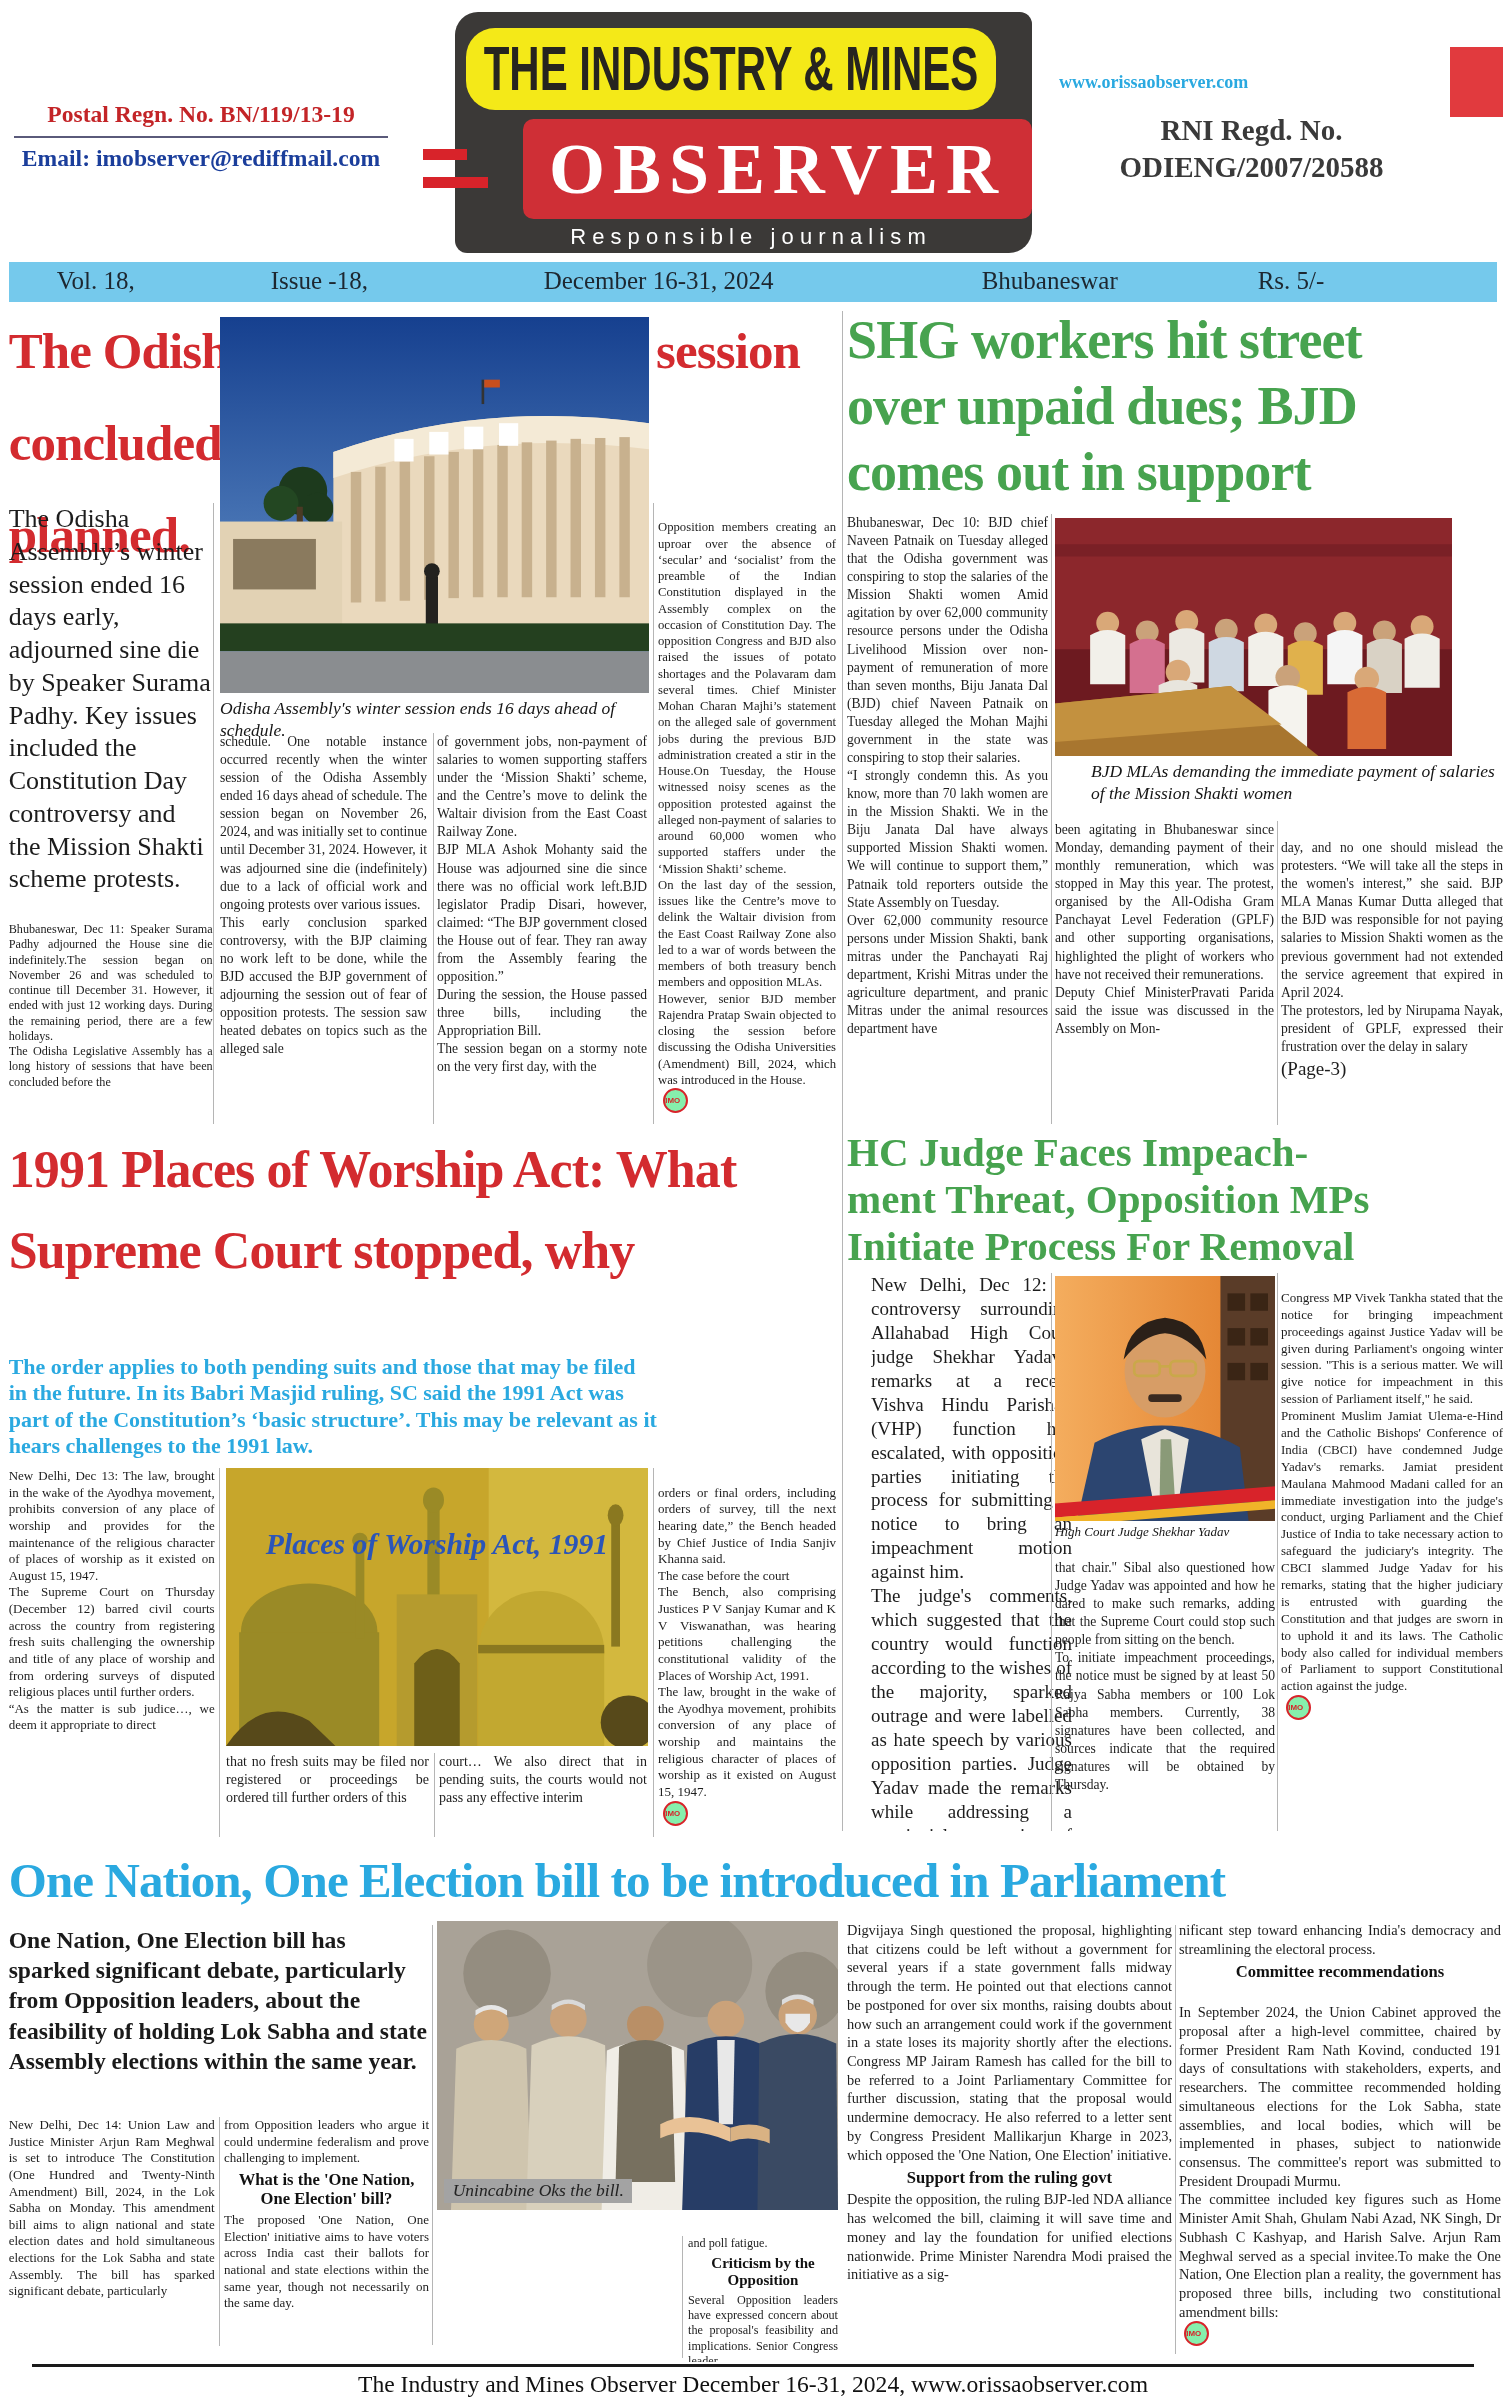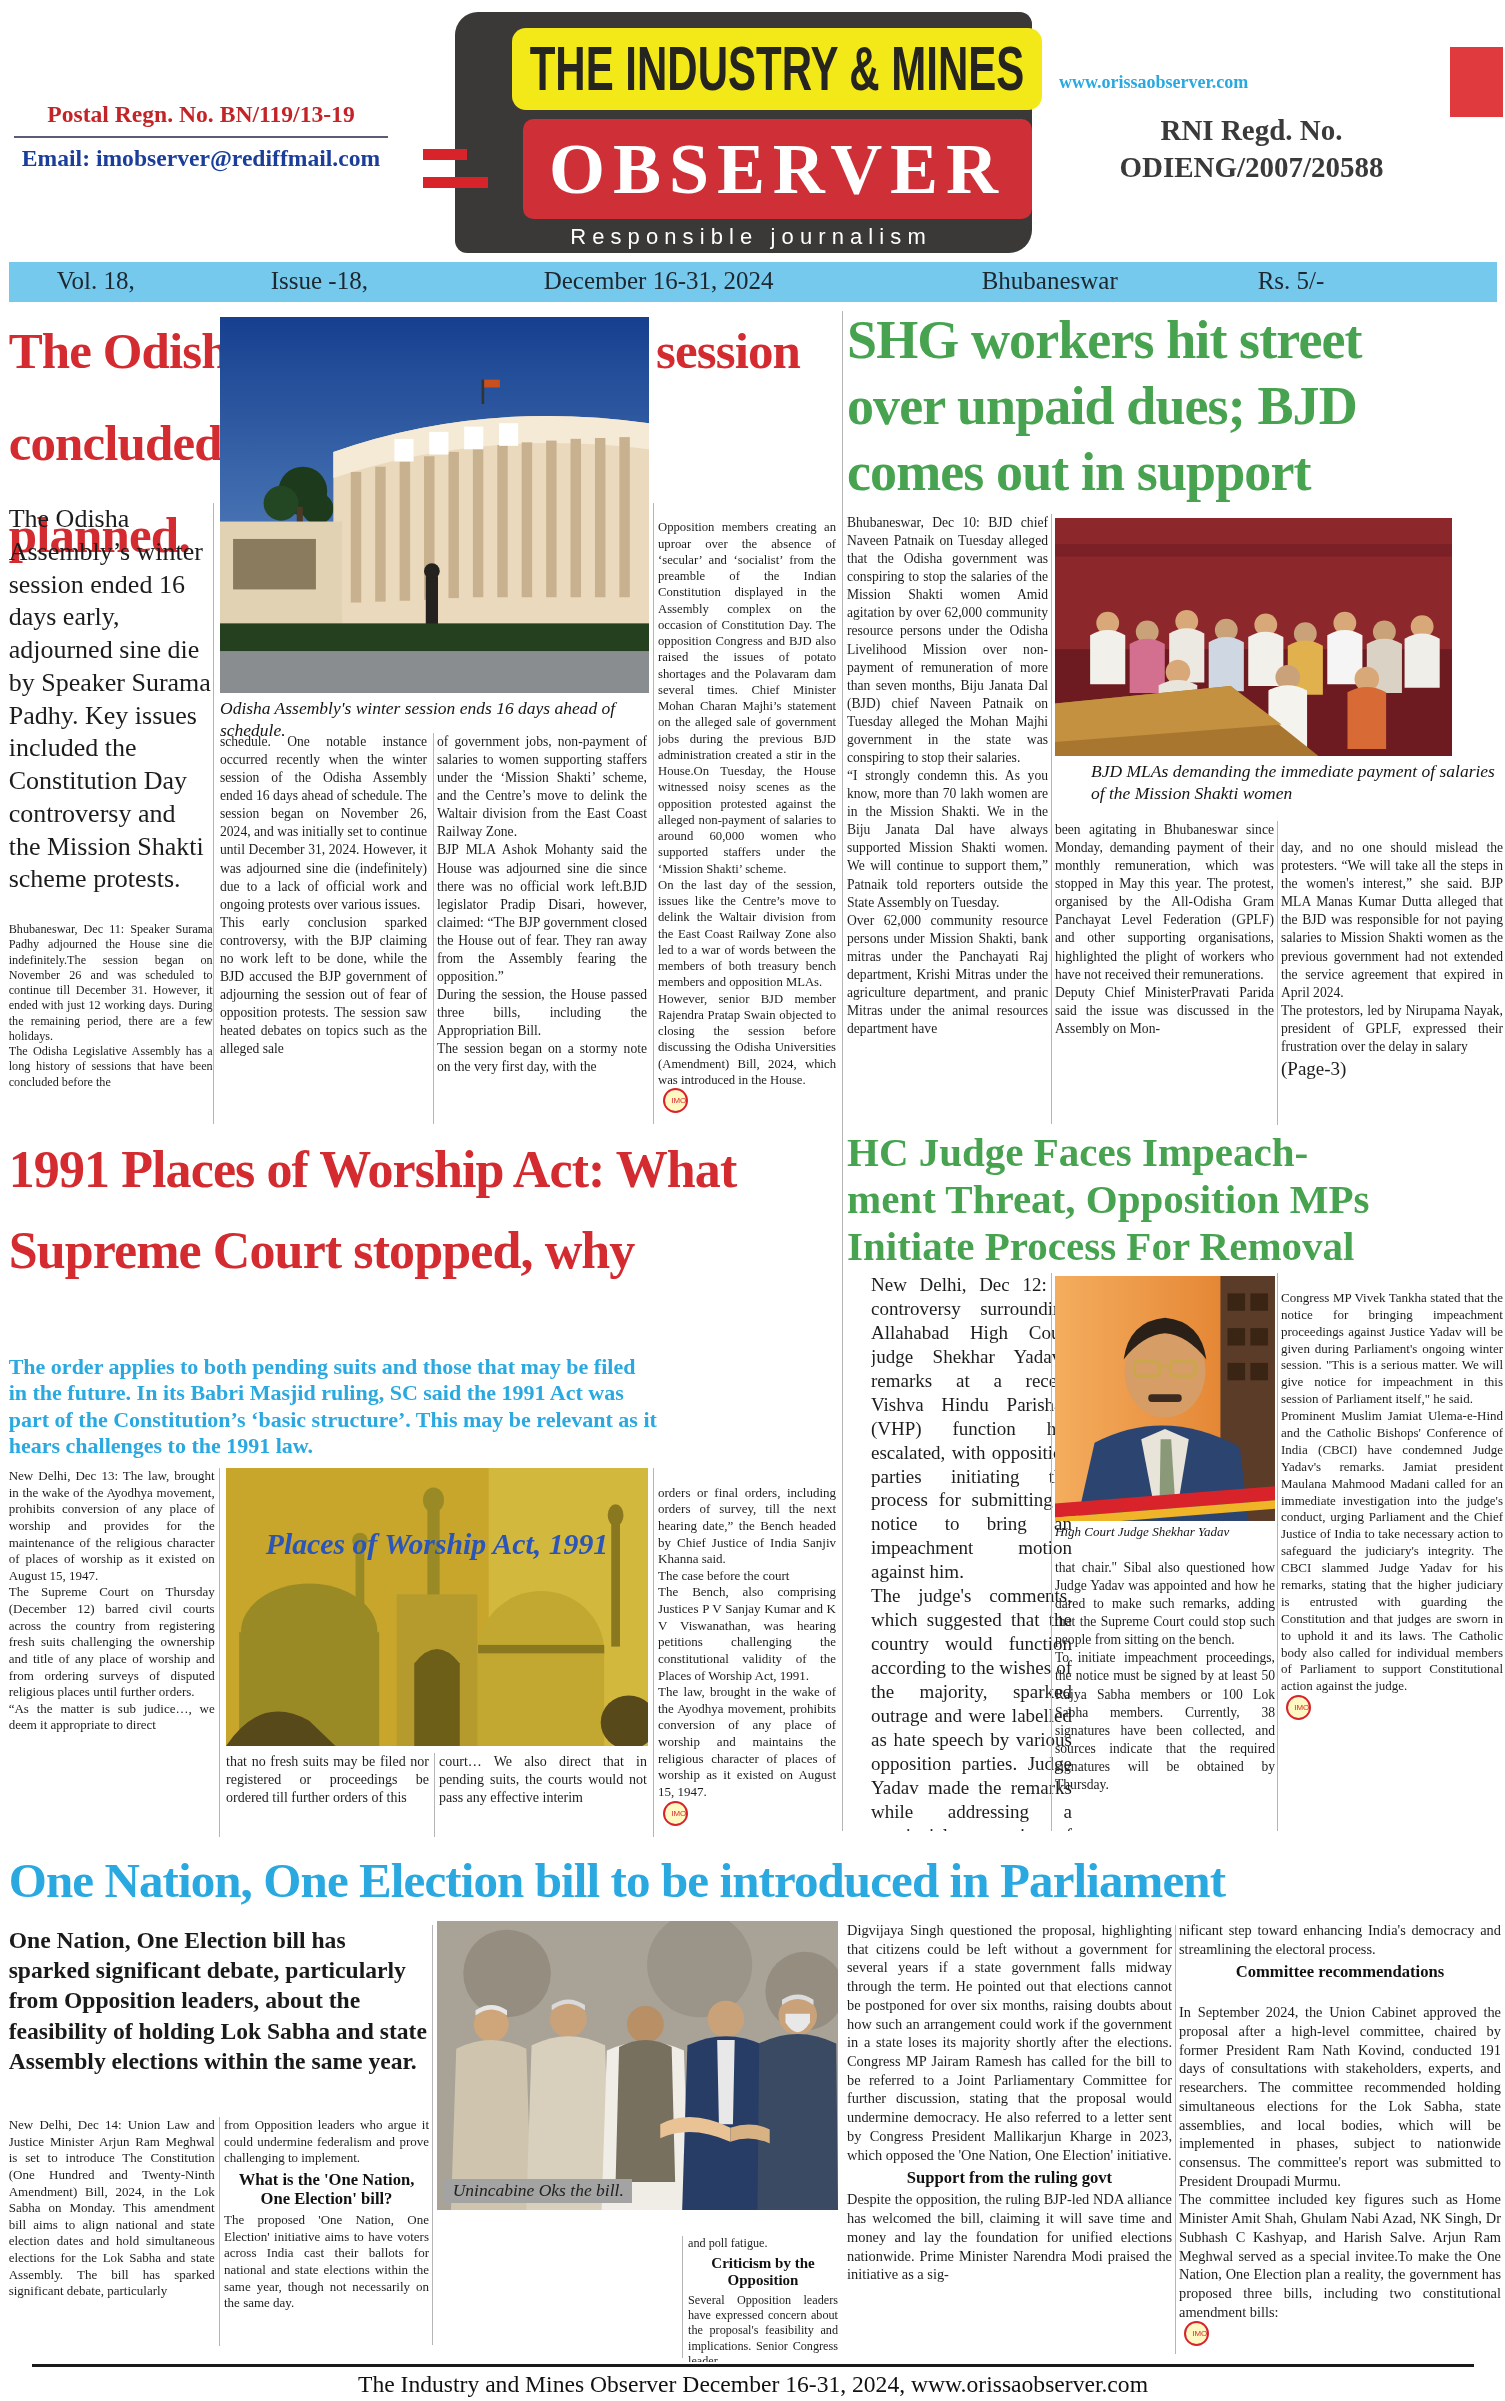--- a/index.html
+++ b/index.html
@@ -32,21 +32,21 @@
   
   .hl-red{color:#d32b2f;font-weight:bold;white-space:pre-line;}
   .hl-green{color:#47a34f;font-weight:bold;white-space:pre-line;}
   .hl-blue{color:#2aa9e0;font-weight:bold;white-space:nowrap;}
   .intro-big{font-size:26px;line-height:1.26;color:#1c1c1c;overflow:hidden;}
   .subhead-blue{color:#2aa9e0;font-weight:bold;font-size:22px;line-height:1.2;white-space:pre-line;}
   .mini-subhead{font-weight:bold;text-align:center;font-size:16.6px;line-height:1.15;margin:3.5px 0;color:#111;}
   .intro-bold{font-weight:bold;font-size:23.6px;line-height:1.28;color:#1a1a1a;overflow:hidden;}
   .page-ref{font-size:19px;}
   .imo{display:inline-block;width:21px;height:21px;border:2.6px solid #d8232a;border-radius:50%;
-       background:#fef9c3;color:#d8232a;font-size:7.9px;font-weight:normal;text-align:right;
+       background:#86efac;color:#d8232a;font-size:7.9px;font-weight:bold;text-align:left;
        line-height:21px;vertical-align:middle;margin-left:5.2px;font-family:"Liberation Sans",sans-serif;}
   .photo{position:absolute;overflow:hidden;}
   .photo svg{display:block;width:100%;height:100%;}
   .photo-caption-strip{position:absolute;left:7px;bottom:7px;background:#a3a3a3;
        font-style:italic;font-size:17.5px;padding:1.7px 8.7px;color:#222;}
   .footer-rule{background:#1a1a1a;height:2.6px;}
   .footer-text{text-align:center;font-size:23.6px;color:#111;}
 </style>
 </head>
 <body>
@@ -54,21 +54,21 @@
 <div id="page">
 
   <div class="abs" style="left:0;top:0;width:1506px;height:259px;">
     <div class="abs postal" style="left:10.5px;top:101px;width:381px;">Postal Regn. No. BN/119/13-19</div>
     <div class="abs hdr-rule" style="left:14px;top:136px;width:374px;"></div>
     <div class="abs email" style="left:10.5px;top:145px;width:381px;">Email: imobserver@rediffmail.com</div>
 
     <div class="abs masthead-box" style="left:455px;top:12.2px;width:577px;height:241px;"></div>
     <div class="red-dash" style="left:423px;top:149px;width:44px;height:11.4px;"></div>
     <div class="red-dash" style="left:423px;top:177px;width:65px;height:11.4px;"></div>
-    <div class="abs mast-yellow" style="left:512px;top:28px;width:530px;height:82px;">
+    <div class="abs mast-yellow" style="left:466px;top:28px;width:530px;height:82px;border-radius:29px;">
       <span>THE INDUSTRY &amp; MINES</span>
     </div>
     <div class="abs mast-red" style="left:523px;top:119px;width:509px;height:100px;">
       <span>OBSERVER</span>
     </div>
     <div class="abs mast-tagline" style="left:486px;top:224px;width:530px;">Responsible journalism</div>
 
     <div class="abs website" style="left:1059px;top:72px;width:385px;">www.orissaobserver.com</div>
     <div class="abs rni" style="left:1059px;top:112px;width:385px;">RNI Regd. No.</div>
     <div class="abs rni" style="left:1059px;top:149px;width:385px;">ODIENG/2007/20588</div>

